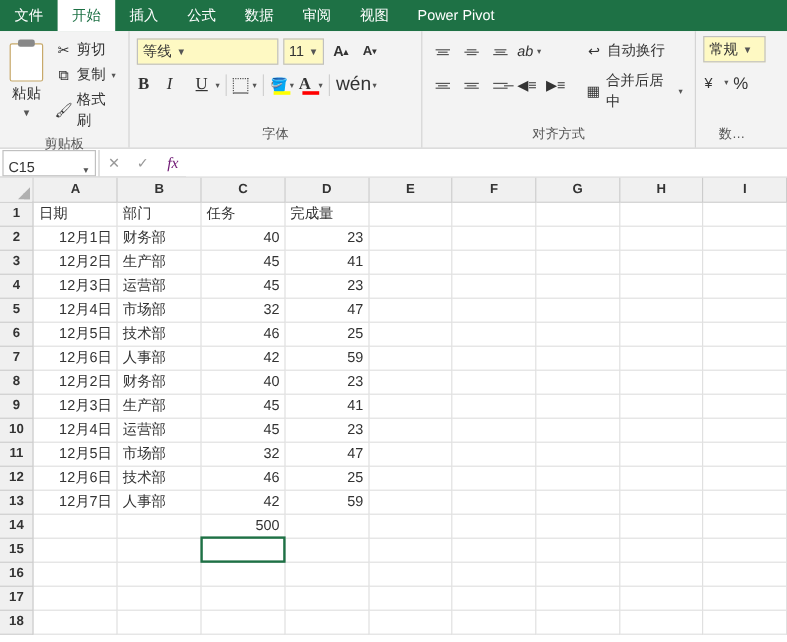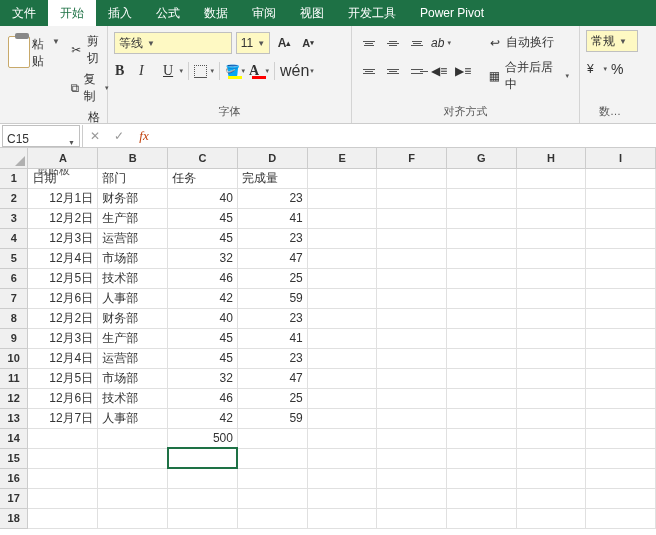--- a/index.html
+++ b/index.html
@@ -4,21 +4,21 @@
 <style>
 *{box-sizing:border-box;margin:0;padding:0;font-family:"Microsoft YaHei","Segoe UI",sans-serif;font-size:12px;color:#333}
 body{background:#fff;width:656px;height:535px;overflow:hidden;display:flex;flex-direction:column}
 .tabs{display:flex;background:#1e7145;height:26px;align-items:stretch}
 .tab{padding:0 12px;color:#fff;display:flex;align-items:center;cursor:pointer;font-size:12px}
 .tab.active{background:#fff;color:#1e7145}
 .ribbon{background:#f3f3f3;border-bottom:1px solid #ccc;display:flex;height:98px}
 .group{border-right:1px solid #d4d4d4;display:flex;flex-direction:column;padding:2px 6px 0}
 .group-label{text-align:center;font-size:11px;color:#555;margin-top:auto;padding:2px 0 4px;position:relative}
 .clipboard-main{display:flex;align-items:flex-start;gap:6px;padding-top:4px}
-.paste-btn{display:flex;align-items:flex-start;gap:2px;padding:4px 2px;cursor:pointer}
+.paste-btn{display:flex;flex-direction:column;align-items:center;gap:2px;padding:4px 2px;cursor:pointer}
 .paste-icon{width:28px;height:32px;background:linear-gradient(#fff,#fff);border:1px solid #c8a96a;border-radius:2px;position:relative}
 .paste-icon::before{content:"";position:absolute;top:-4px;left:6px;width:14px;height:6px;background:#888;border-radius:2px}
 .paste-drop{font-size:8px;color:#555;margin-top:1px}
 .clip-col{display:flex;flex-direction:column;gap:2px}
 .clip-row{display:flex;align-items:center;gap:4px;cursor:pointer;padding:1px 2px}
 .ci{width:14px;height:14px;display:inline-flex;align-items:center;justify-content:center}
 .font-top{display:flex;align-items:center;gap:4px;padding-top:4px}
 .sel{border:1px solid #c0c0c0;background:#fef9c3;height:22px;display:flex;align-items:center;padding:0 4px;cursor:pointer}
 .sel-drop{margin-left:4px;font-size:8px;color:#555}
 .fontname{width:118px}
@@ -35,21 +35,21 @@
 .al span{width:12px;height:1px;background:#555}
 .align-bot{display:flex;gap:2px;margin-top:6px}
 .align-right{display:flex;flex-direction:column;gap:4px;margin-left:8px;padding-top:4px}
 .wide-btn{display:flex;align-items:center;gap:4px;cursor:pointer;padding:2px 4px}
 .num-group{padding-top:4px}
 .pct{font-size:14px}
 .fbar{display:flex;align-items:center;height:24px;border-bottom:1px solid #ccc;background:#fff}
 .namebox{width:78px;height:22px;border:1px solid #c0c0c0;margin:0 2px;display:flex;align-items:flex-end;padding:0 4px;background:#fff}
 .namebox .dd{margin-left:auto}
 .fx-btn{width:24px;height:22px;display:flex;align-items:center;justify-content:center;color:#999;cursor:pointer}
-.fx-lbl{font-style:italic;font-family:serif;font-size:13px;color:#c2410c;margin-left:2px}
+.fx-lbl{font-style:italic;font-family:serif;font-size:13px;color:#701a75;margin-left:2px}
 .formula-input{flex:1;height:22px;border:none;outline:none;padding:0 4px}
 .sheet{flex:1;overflow:auto;position:relative}
 table{border-collapse:collapse;table-layout:fixed}
 .corner{width:28px;height:20px;background:#f0f0f0;border:1px solid #ccc;border-top:none;border-left:none;position:relative}
 .corner::after{content:"";position:absolute;right:2px;bottom:2px;border:5px solid transparent;border-right-color:#b0b0b0;border-bottom-color:#b0b0b0}
 .colh{height:20px;background:#f0f0f0;border:1px solid #ccc;border-top:none;border-left:none;text-align:center;font-size:11px;color:#333;width:70px}
 .rowh{width:28px;background:#f0f0f0;border:1px solid #ccc;border-top:none;border-left:none;text-align:center;font-size:11px;color:#333}
 td.cell{border:1px solid #e0e0e0;border-top:none;border-left:none;height:20px;padding:0 4px;font-size:12px;white-space:nowrap;overflow:hidden}
 td.num{text-align:right}
 td.sel-cell{outline:2px solid #1e7145;outline-offset:-1px}
@@ -58,21 +58,20 @@
 <body>
 
 <div class="tabs" id="tabs">
     <div class="tab">文件</div>
     <div class="tab active">开始</div>
     <div class="tab">插入</div>
     <div class="tab">公式</div>
     <div class="tab">数据</div>
     <div class="tab">审阅</div>
     <div class="tab">视图</div>
-    <div class="tab">开发工具</div>
     <div class="tab">Power Pivot</div>
   </div>
 
 <div class="ribbon">
   <div class="group" style="width:108px">
     <div class="clipboard-main">
       <div class="paste-btn">
         <div class="paste-icon"></div>
         <span>粘贴</span>
         <span class="paste-drop">▼</span>

